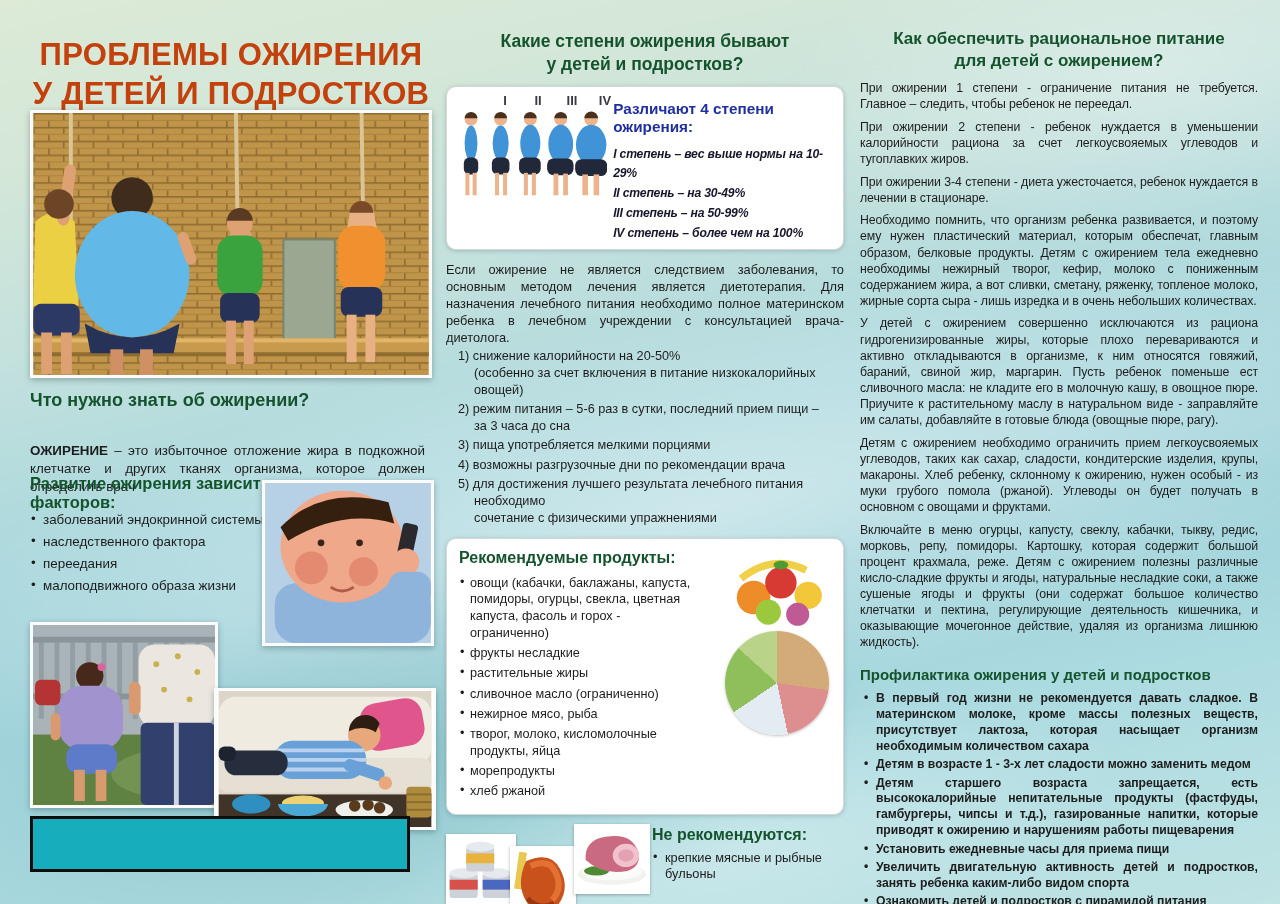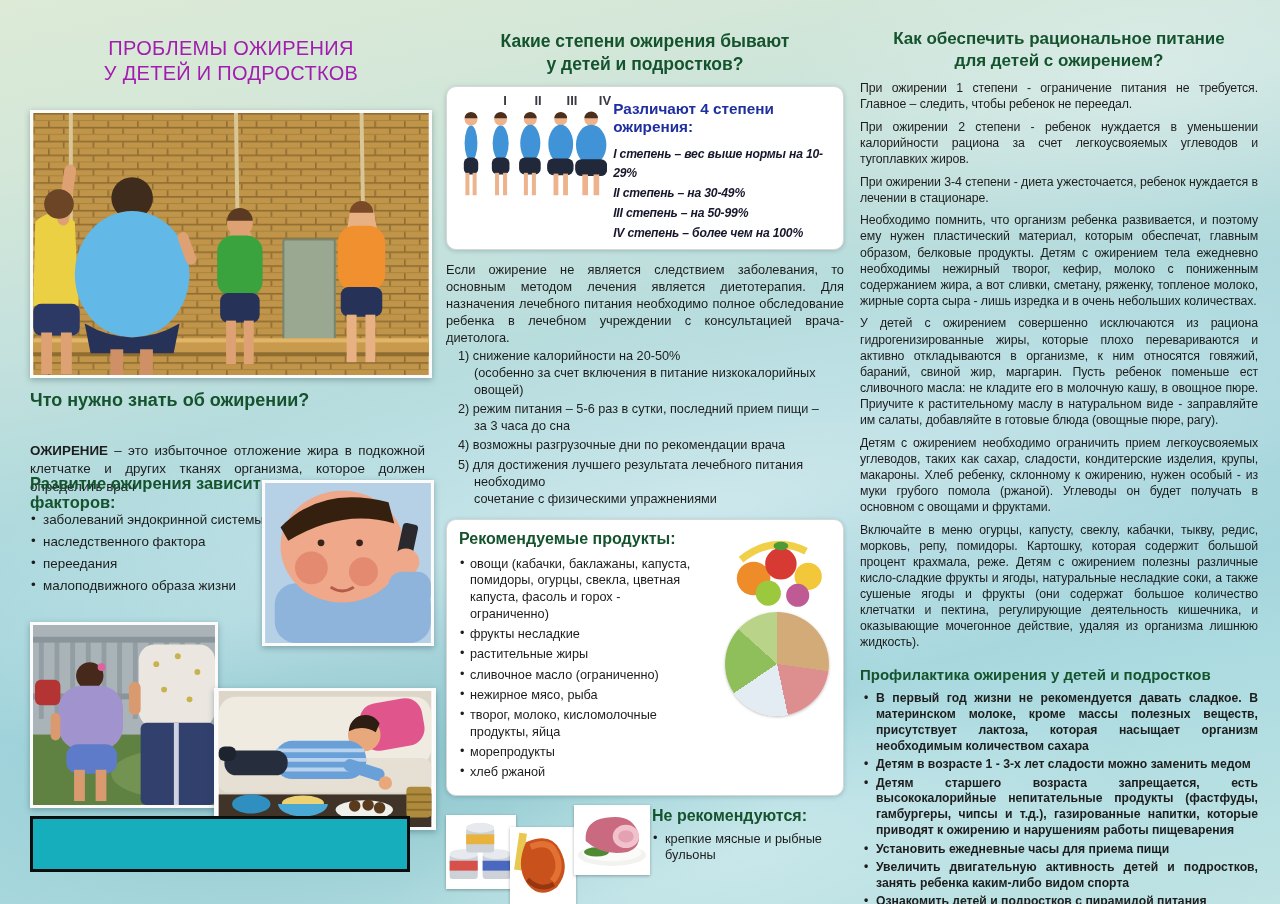--- a/index.html
+++ b/index.html
@@ -17,21 +17,21 @@
       background:radial-gradient(ellipse at center,rgba(255,255,255,.30),rgba(255,255,255,0) 60%);}
   .w4{left:300px;top:700px;width:900px;height:300px;transform:rotate(-14deg);
       background:radial-gradient(ellipse at center,rgba(255,255,255,.28),rgba(255,255,255,0) 60%);}
 
   .col{position:absolute;top:28px;}
   .col-left{left:30px;width:402px;height:850px;}
   .col-mid{left:446px;width:398px;}
   .col-right{left:860px;width:398px;}
 
   .pre{white-space:pre-line;}
-  .red-title{color:#a21caf;font-weight:normal;text-align:center;font-size:20px;line-height:1.25;letter-spacing:.3px;}
+  .red-title{color:#c2410c;font-weight:bold;text-align:center;font-size:31px;line-height:1.25;letter-spacing:.3px;}
   .blue-h{color:#14532d;font-weight:bold;}
   .center{text-align:center;}
   .just{text-align:justify;}
   .photo{border:3px solid #fbfbfb;box-shadow:0 2px 6px rgba(30,60,70,.35);display:block;background:#fff;}
 
   
   .col-left > *{position:absolute;left:0;}
   .lt-title{top:8px;width:100%;}
   .lt-gym{top:82px;}
   .lt-know{top:362px;font-size:18px;}
@@ -297,26 +297,27 @@
     <span class="num" style="left:158px">IV</span>
     <div class="deg-right">
       <div class="deg-title">Различают 4 степени ожирения:</div>
       <div class="deg-item">I  степень – вес выше нормы на 10-29%</div>
       <div class="deg-item">II степень – на 30-49%</div>
       <div class="deg-item">III степень – на 50-99%</div>
       <div class="deg-item">IV степень – более чем на 100%</div>
     </div>
   </div>
 
-  <div class="mid-intro just">Если ожирение не является следствием заболевания, то основным методом лечения является диетотерапия. Для назначения лечебного питания необходимо полное обследование ребенка в лечебном учреждении с консультацией врача-диетолога.</div>
+  <div class="mid-intro just">Если ожирение не является следствием заболевания, то основным методом лечения является диетотерапия. Для назначения лечебного питания необходимо полное материнском ребенка в лечебном учреждении с консультацией врача-диетолога.</div>
 
   <div class="princ">
     <div class="pi pre">1) снижение калорийности на 20-50%
 (особенно за счет включения в питание низкокалорийных овощей)</div>
     <div class="pi pre">2) режим питания – 5-6 раз в сутки, последний прием пищи – за 3 часа до сна</div>
+    <div class="pi pre">3) пища употребляется мелкими порциями</div>
     <div class="pi pre">4) возможны разгрузочные дни по рекомендации врача</div>
     <div class="pi pre">5) для достижения лучшего результата лечебного питания необходимо
 сочетание с физическими упражнениями</div>
   </div>
 
   <div class="box rec">
     <div class="rec-h blue-h">Рекомендуемые продукты:</div>
     <div class="rec-list b-list">
       <div class="bi">овощи (кабачки, баклажаны, капуста, помидоры, огурцы, свекла, цветная капуста, фасоль и горох - ограниченно)</div>
       <div class="bi">фрукты несладкие</div>

